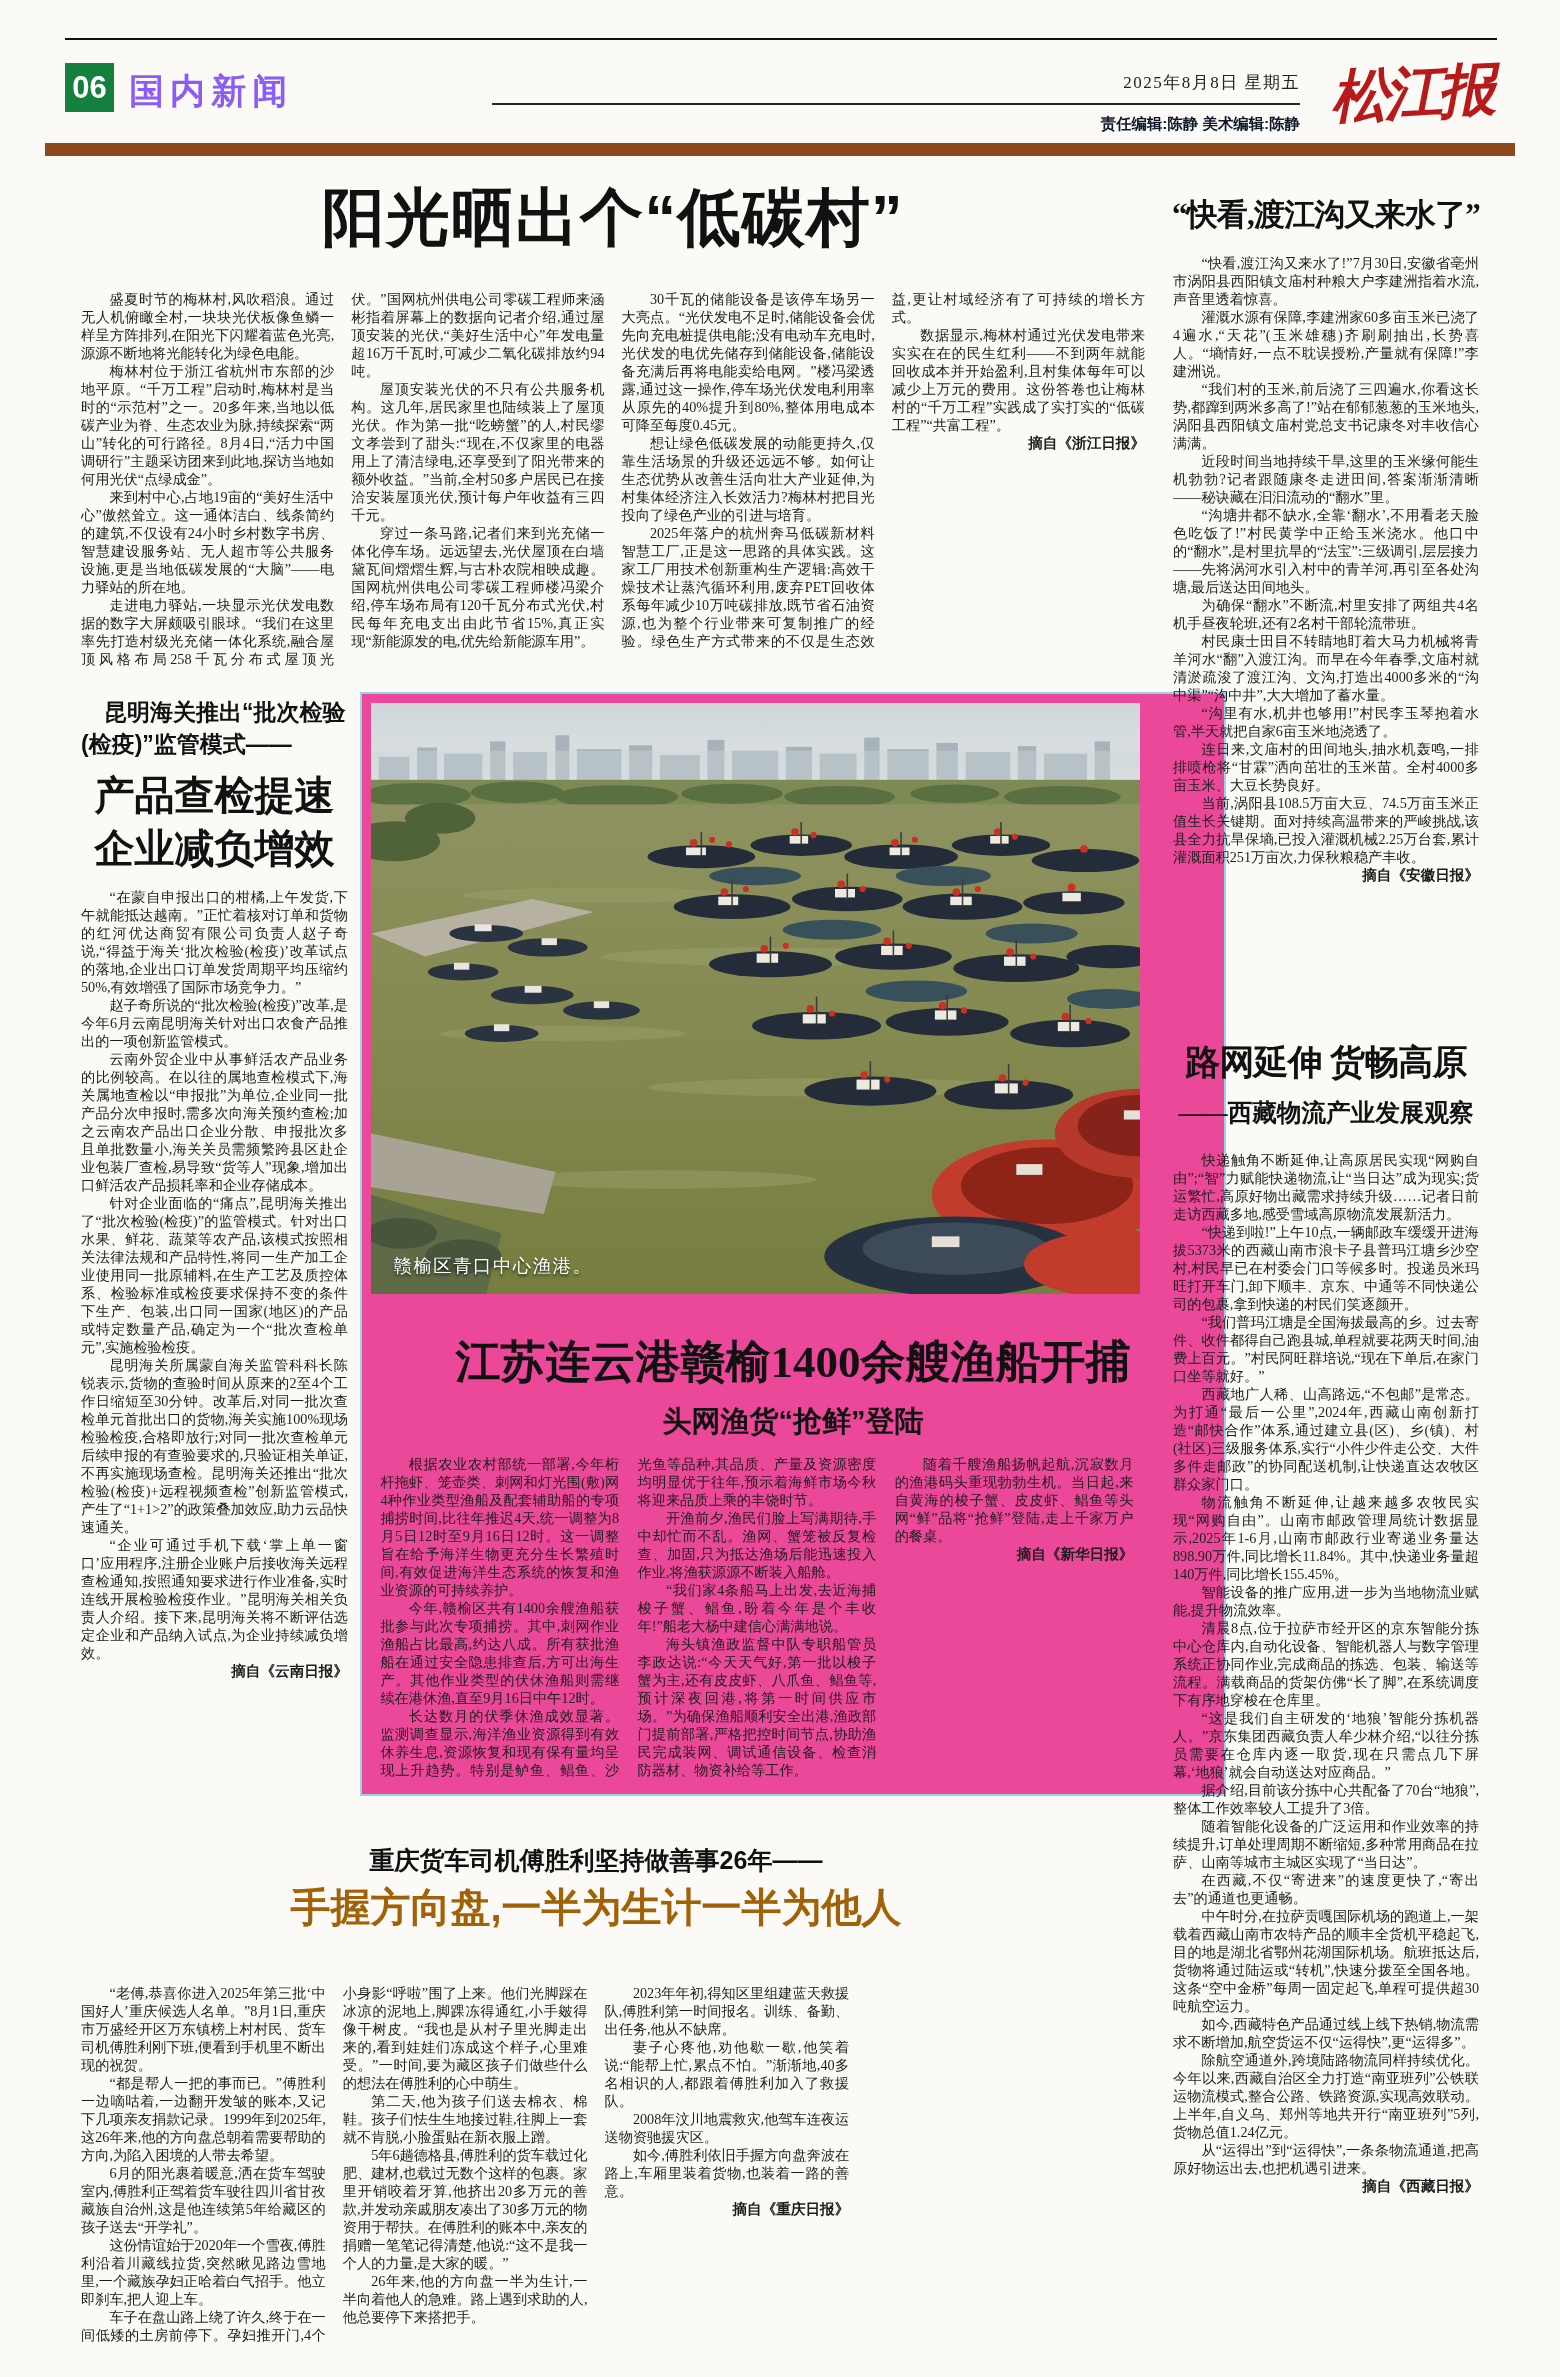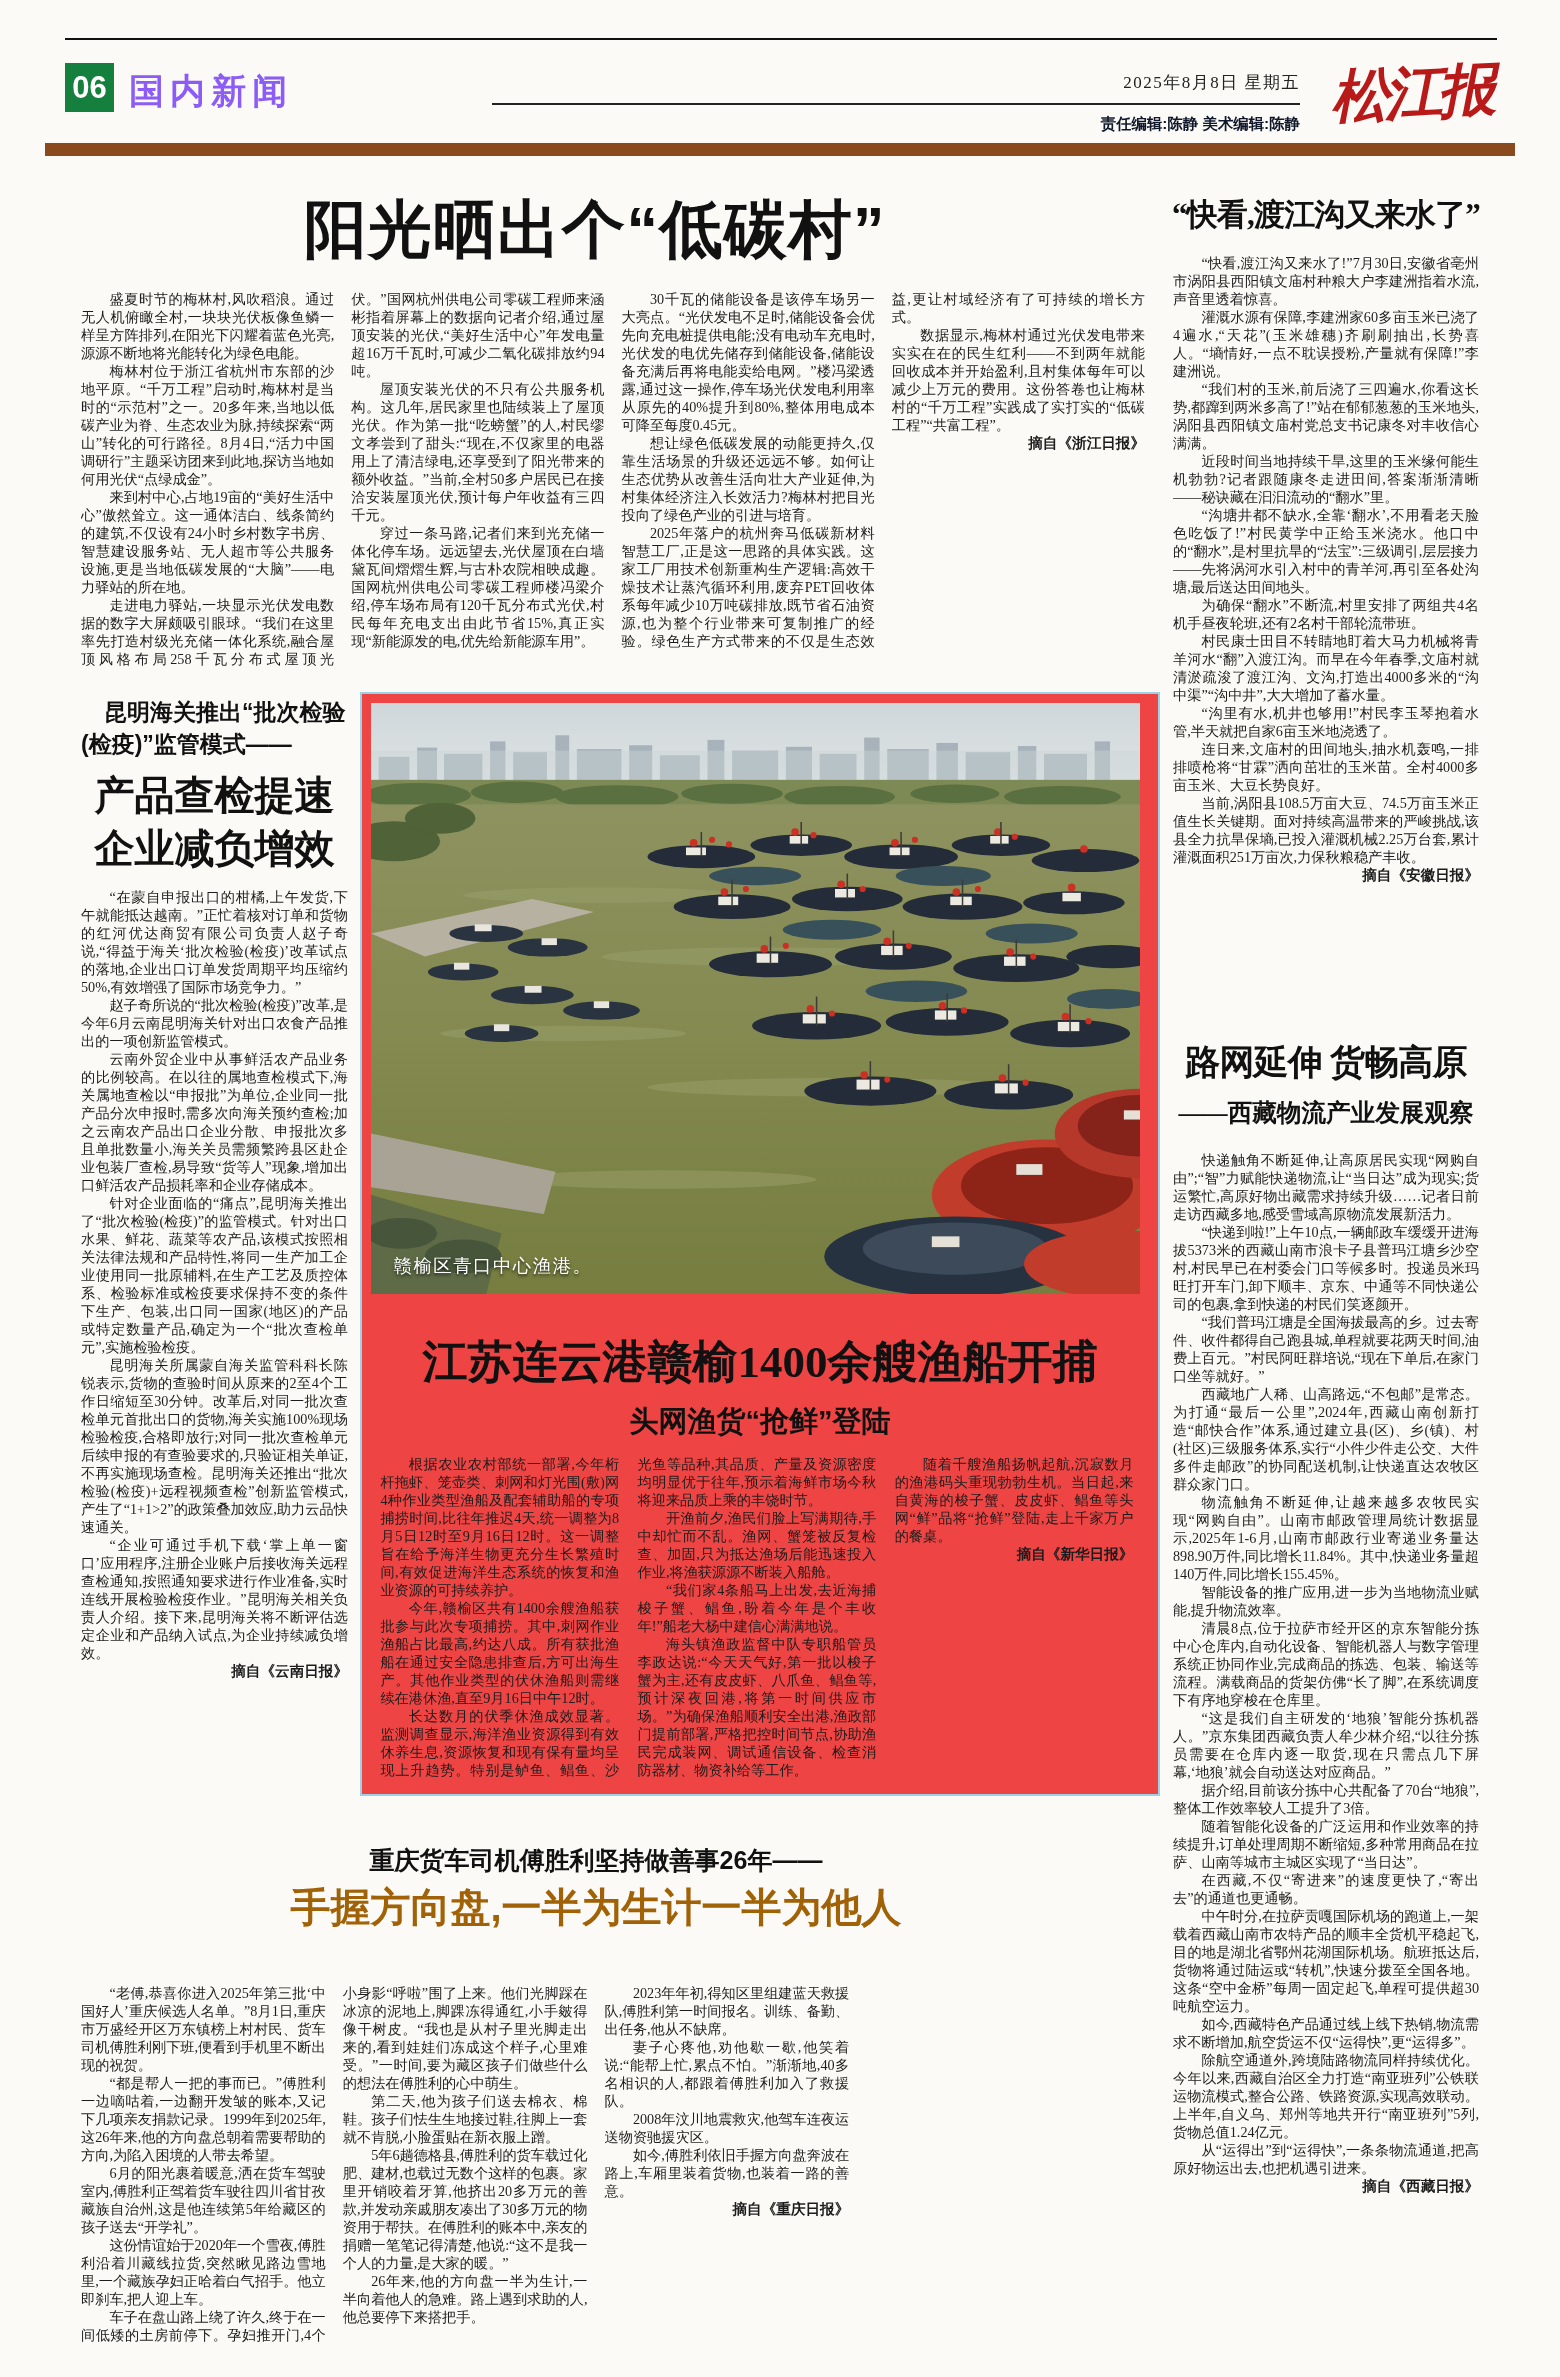--- a/index.html
+++ b/index.html
@@ -19,30 +19,30 @@
   #masthead{left:1311px;top:48px;width:200px;height:92px;color:#b81a1a;font-size:58px;font-weight:900;
             font-style:italic;letter-spacing:-4.6px;transform:rotate(-3deg);line-height:92px;text-align:center;}
   #maroon-bar{left:45px;top:143px;width:1470px;height:13px;background:#8a4a1e;}
   
   .body-text{font-size:14.2px;line-height:18px;text-align:justify;overflow:hidden;}
   .para{margin:0;text-indent:2em;}
   .attribution{margin:0;text-align:right;font-weight:bold;font-family:"Liberation Sans","DejaVu Sans",sans-serif;font-size:14.6px;}
   .cols-4{column-count:4;column-gap:17px;column-fill:auto;}
   .cols-3{column-count:3;column-gap:18.4px;column-fill:auto;}
   
-  #solar-headline{left:63px;top:175px;width:1064px;text-align:center;font-size:63px;font-weight:900;color:#111;letter-spacing:1.5px;margin-top:12px;}
+  #solar-headline{left:81px;top:175px;width:1064px;text-align:center;font-size:63px;font-weight:900;color:#111;letter-spacing:1.5px;}
   #solar-body{left:81px;top:290px;width:1064px;height:378px;}
   
   #customs-kicker{left:81px;top:696px;width:269px;font-size:23px;font-weight:900;color:#111;line-height:32px;}
   #customs-kicker .k1{padding-left:23px;}
   #customs-h1{left:81px;top:768px;width:267px;text-align:center;font-size:40px;font-weight:900;color:#111;}
   #customs-h2{left:81px;top:821px;width:267px;text-align:center;font-size:40px;font-weight:900;color:#111;}
   #customs-body{left:81px;top:888px;width:267px;height:908px;}
   
-  #fish-box{left:360px;top:692px;width:800px;height:1104px;border:2.3px solid #9ad3e8;background:#ef4444;box-sizing:border-box;}
+  #fish-box{left:360px;top:692px;width:866px;height:1104px;border:2.3px solid #9ad3e8;background:#ec4899;box-sizing:border-box;}
   #fish-photo{position:absolute;left:8.5px;top:8.5px;width:769px;height:591px;overflow:hidden;}
   #fish-caption{position:absolute;left:23px;bottom:15.4px;color:#fff;font-size:18.4px;
                 text-shadow:0 1.5px 3.1px rgba(0,0,0,.75);letter-spacing:1.5px;}
   #fish-headline{position:absolute;left:0;top:638px;width:100%;text-align:center;font-size:45px;font-weight:900;color:#111;}
   #fish-subhead{position:absolute;left:0;top:708px;width:100%;text-align:center;font-size:29px;font-weight:900;color:#111;}
   #fish-body{position:absolute;left:18.4px;top:761px;width:753px;height:329px;}
   
   #water-headline{left:1170px;top:194px;width:312px;text-align:center;font-size:31px;font-weight:900;color:#111;letter-spacing:-0.8px;}
   #water-body{left:1173px;top:254px;width:306px;height:732px;}
   #tibet-headline{left:1170px;top:1039px;width:312px;text-align:center;font-size:35px;font-weight:900;color:#111;letter-spacing:-0.8px;}

